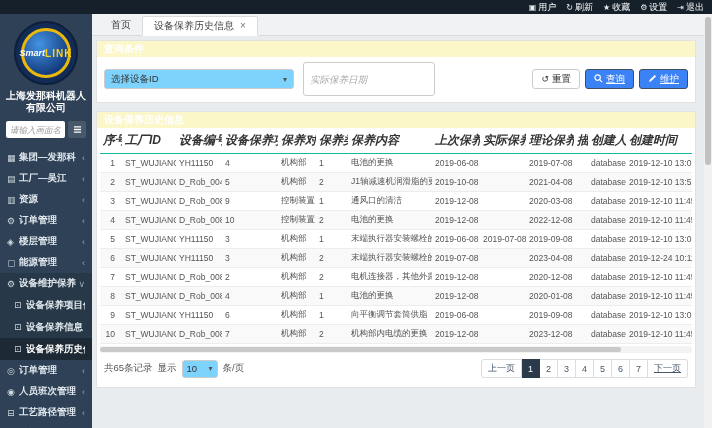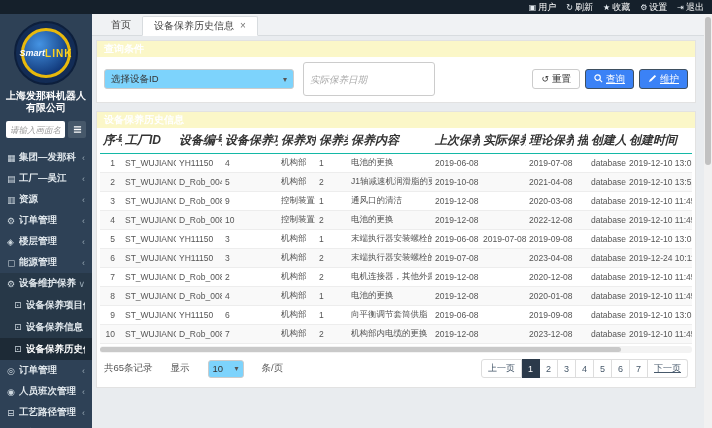--- a/index.html
+++ b/index.html
@@ -63,21 +63,21 @@
   th { font-size:12px; font-weight:bold; color:#333; text-align:left; padding:4px 2px 4px 3px; border-bottom:1px solid #14b8a6; white-space:nowrap; overflow:hidden;font-style:italic; }
   td { font-size:8.5px; color:#555; padding:3px 2px 3px 3px; border-bottom:1px solid #ededed; white-space:nowrap; overflow:hidden; }
   tbody tr:nth-child(even) { background:#f9f9f9; }
   td.col-num { text-align:right; padding-right:7px; }
   th.col-num { text-align:left; }
 
   .hscroll { height:7px; background:#f3f3f3; border-radius:3px; margin:2px 3px 0; position:relative; }
   .hthumb { position:absolute; left:0; top:1px; height:5px; width:88%; background:#c9c9c9; border-radius:3px; cursor:pointer; }
 
   .tfooter { display:flex; align-items:center; padding:6px 7px 9px; font-size:9.5px; color:#555; }
-  .tfooter-left { display:flex; align-items:center; gap:18px; }
+  .tfooter-left { display:flex; align-items:center; gap:5px; }
   .select.small { width:36px; height:18px; padding:0 4px; }
   .pagination { margin-left:auto; display:flex; }
   .page-btn { min-width:17px; height:19px; padding:0 6px; border:1px solid #ddd; border-left:none; display:flex; align-items:center; justify-content:center; font-size:9px; color:#47596b; background:#fff; cursor:pointer; }
   .page-btn:first-child { border-left:1px solid #ddd; border-radius:3px 0 0 3px; }
   .page-btn:last-child { border-radius:0 3px 3px 0;text-decoration:underline; }
   .page-btn.active { background:#2b3a4a; border-color:#2b3a4a; color:#fff; }
 
   .vscroll { width:8px; background:#f1f1f1; position:relative; flex-shrink:0; }
   .vthumb { position:absolute; top:3px; left:1px; width:6px; height:148px; background:#c1c1c1; border-radius:3px; cursor:pointer; }
 </style>

